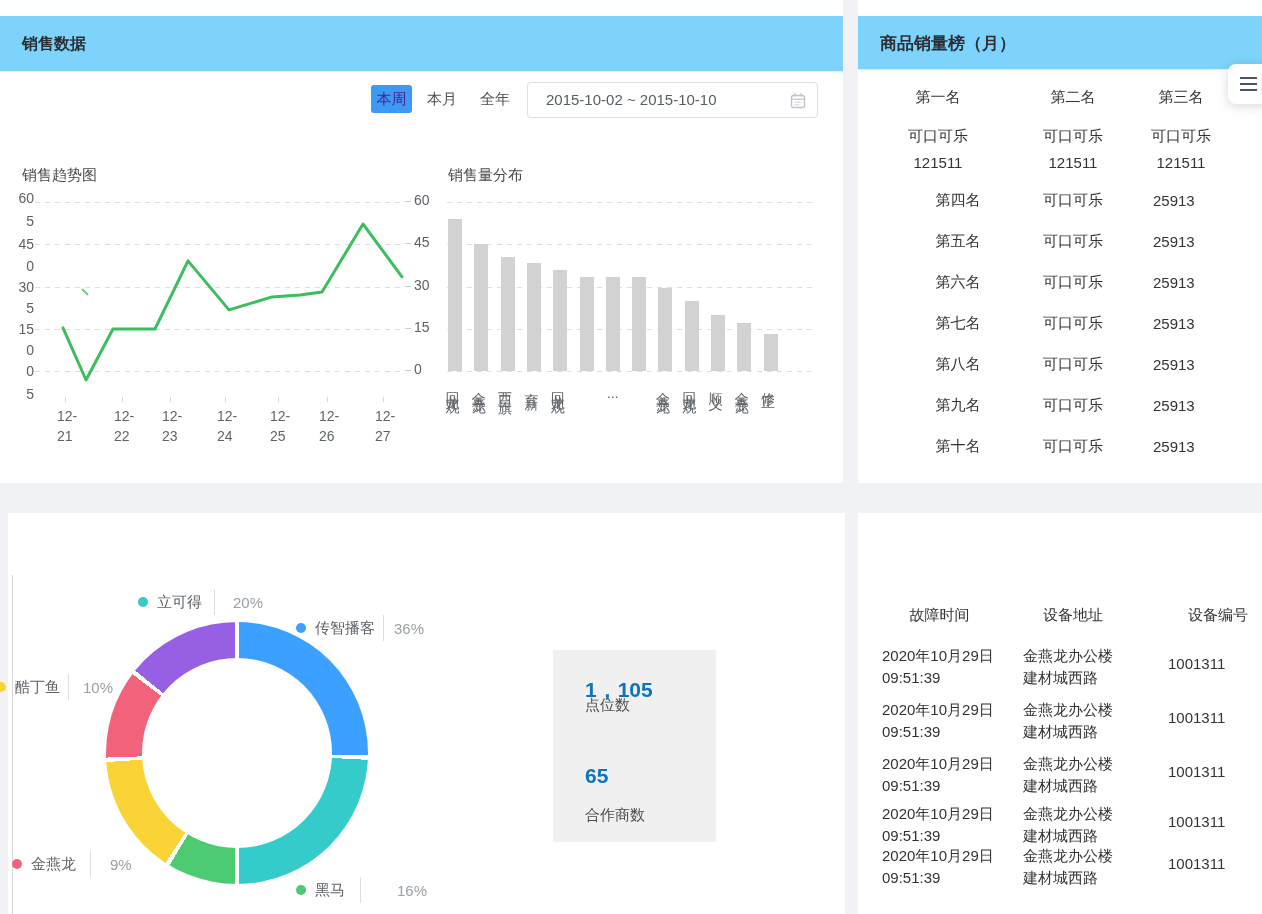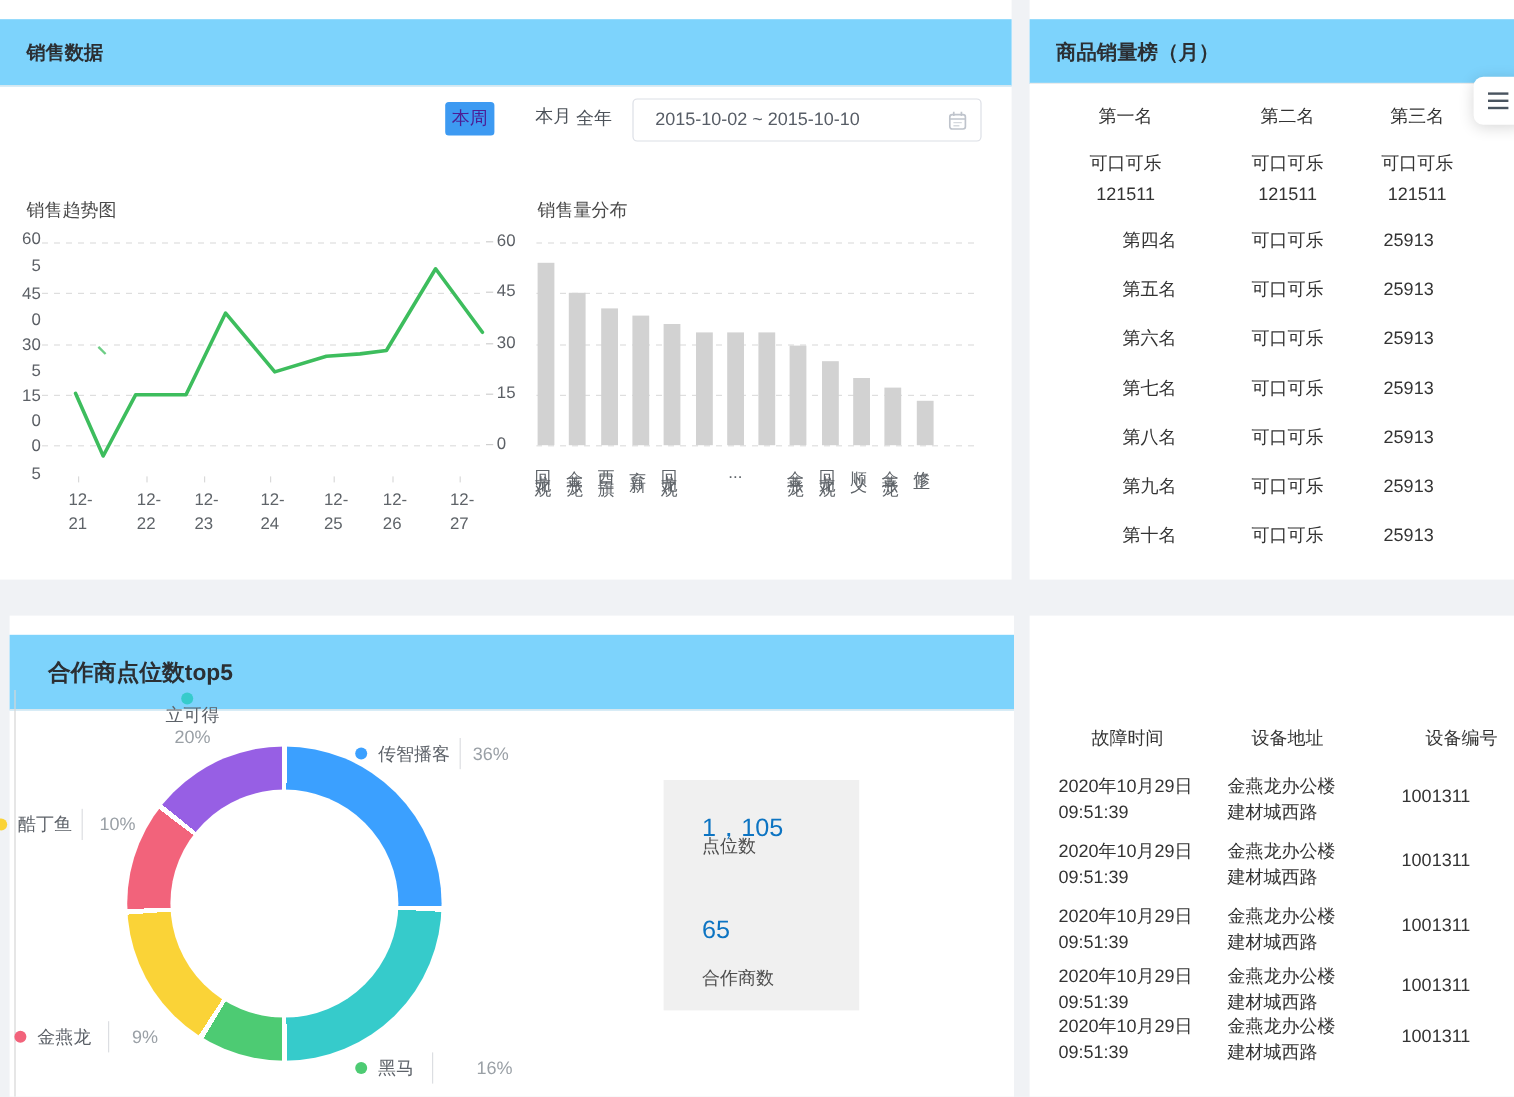--- a/index.html
+++ b/index.html
@@ -17,21 +17,21 @@
   #card-devices .card-head{height:58px;}
   .card-title{position:absolute;font-weight:bold;color:#2b2f33;}
   #card-sales .card-title{left:22px;top:18px;font-size:16px;}
   #card-rank .card-title{left:22px;top:16px;font-size:17px;}
   #card-partners .card-title{left:32px;top:19px;font-size:19px;}
   #card-devices .card-title{left:22px;top:20px;font-size:17px;}
 
   
   .tab{position:absolute;top:85px;height:28px;line-height:28px;font-size:15px;color:#4c5259;background:none;border:none;padding:0;cursor:pointer;font-family:inherit;}
   #tab-week{left:371px;width:41px;background:#3d9af2;color:#4c1d95;border-radius:3px;text-align:center;}
-  #tab-month{left:444px;width:34px;text-align:center;font-family:Liberation Mono, monospace;}
+  #tab-month{left:425px;width:34px;text-align:center;}
   #tab-year{left:478px;width:34px;}
   #dateRange{position:absolute;left:527px;top:82px;width:289px;height:34px;border:1px solid #dcdfe6;border-radius:4px;background:#fff;cursor:pointer;}
   .dr-text{position:absolute;left:18px;top:8px;font-size:15px;color:#575d66;}
   .dr-icon{position:absolute;right:11px;top:9px;}
 
   .chart-sub{position:absolute;top:166px;font-size:15px;color:#4a4a4a;}
   #trendTitle{left:22px;} #distTitle{left:448px;}
 
   
   #trendGrid{position:absolute;left:35px;top:195px;width:365px;height:180px;}
@@ -68,27 +68,27 @@
   .mb-bar:nth-child(1){top:13px;} .mb-bar:nth-child(2){top:19px;} .mb-bar:nth-child(3){top:25px;}
 
   
   #ppVline{position:absolute;left:4px;top:62px;bottom:0;width:1px;background:#d6d6d6;}
   #donut{position:absolute;left:98px;top:109px;width:262px;height:262px;border-radius:50%;}
   #donut::after{content:"";position:absolute;inset:36px;background:#fff;border-radius:50%;}
   .pie-label{position:absolute;display:flex;align-items:center;height:26px;font-size:15px;color:#5d6269;white-space:nowrap;}
   .dot{width:10px;height:10px;border-radius:50%;margin-right:9px;flex:none;}
   .pl-sep{width:1px;height:26px;background:#dcdee2;}
   .pl-pct{color:#9aa0a6;}
-  .pl-lkd{left:130px;top:64px;flex-direction:column;}  .pl-lkd .pl-sep{margin-left:12px;margin-right:18px;}
+  .pl-lkd{left:130px;top:76px;}  .pl-lkd .pl-sep{margin-left:12px;margin-right:18px;}
   .pl-czbk{left:288px;top:102px;} .pl-czbk .pl-sep{margin-left:8px;margin-right:10px;}
   .pl-kdy{left:-12px;top:161px;}  .pl-kdy .pl-sep{margin-left:8px;margin-right:14px;}
   .pl-jyl{left:4px;top:338px;}   .pl-jyl .pl-sep{margin-left:14px;margin-right:19px;}
   .pl-hm{left:288px;top:364px;}  .pl-hm .pl-sep{margin-left:15px;margin-right:36px;}
   #statsBox{position:absolute;left:545px;top:137px;width:163px;height:192px;background:#f0f0f0;}
-  .sb-num{position:absolute;left:32px;font-size:21px;font-weight:normal;color:#0d74c2;}
+  .sb-num{position:absolute;left:32px;font-size:21px;font-weight:bold;color:#0d74c2;}
   .sb-lab{position:absolute;left:32px;font-size:15px;color:#4d4d4d;}
   #sbNum1{top:26px;} #sbLab1{top:46px;} #sbNum2{top:114px;} #sbLab2{top:156px;}
 
   
   .dev-h{position:absolute;top:93px;font-size:15px;color:#333;}
   #devH1{left:24px;width:115px;text-align:center;}
   #devH2{left:165px;width:100px;text-align:center;}
   #devH3{left:310px;margin-left:20px;}
   .dev-row{position:absolute;left:0;right:0;height:48px;font-size:15px;color:#333;line-height:22px;text-decoration:underline;}
   .dr-time{position:absolute;left:24px;top:0;}
@@ -272,23 +272,20 @@
       </div>
   </section>
 
   <button id="menuBtn">
     <span>
       <span class="mb-bar"></span><span class="mb-bar"></span><span class="mb-bar"></span>
     </span>
   </button>
 
   <section class="card" id="card-partners">
-    <div class="card-head">
-      <span class="card-title">合作商点位数top5</span>
-    </div>
     <div id="ppVline"></div>
 
     <div id="donut" style="background: conic-gradient(rgb(255, 255, 255) 0deg, rgb(255, 255, 255) 1deg, rgb(59, 160, 255) 1deg, rgb(59, 160, 255) 91deg, rgb(255, 255, 255) 91deg, rgb(255, 255, 255) 93deg, rgb(54, 203, 203) 93deg, rgb(54, 203, 203) 179deg, rgb(255, 255, 255) 179deg, rgb(255, 255, 255) 181deg, rgb(77, 203, 115) 181deg, rgb(77, 203, 115) 211deg, rgb(255, 255, 255) 211deg, rgb(255, 255, 255) 213deg, rgb(250, 211, 55) 213deg, rgb(250, 211, 55) 266deg, rgb(255, 255, 255) 266deg, rgb(255, 255, 255) 268deg, rgb(242, 99, 123) 268deg, rgb(242, 99, 123) 307deg, rgb(255, 255, 255) 307deg, rgb(255, 255, 255) 309deg, rgb(151, 95, 228) 309deg, rgb(151, 95, 228) 359deg, rgb(255, 255, 255) 359deg, rgb(255, 255, 255) 360deg);"></div>
 
     <div class="pie-label pl-lkd">
       <span class="dot" style="background: rgb(54, 203, 203);"></span>
       <span class="pl-text">立可得</span>
       <span class="pl-sep"></span>
       <span class="pl-pct">20%</span>
     </div>

